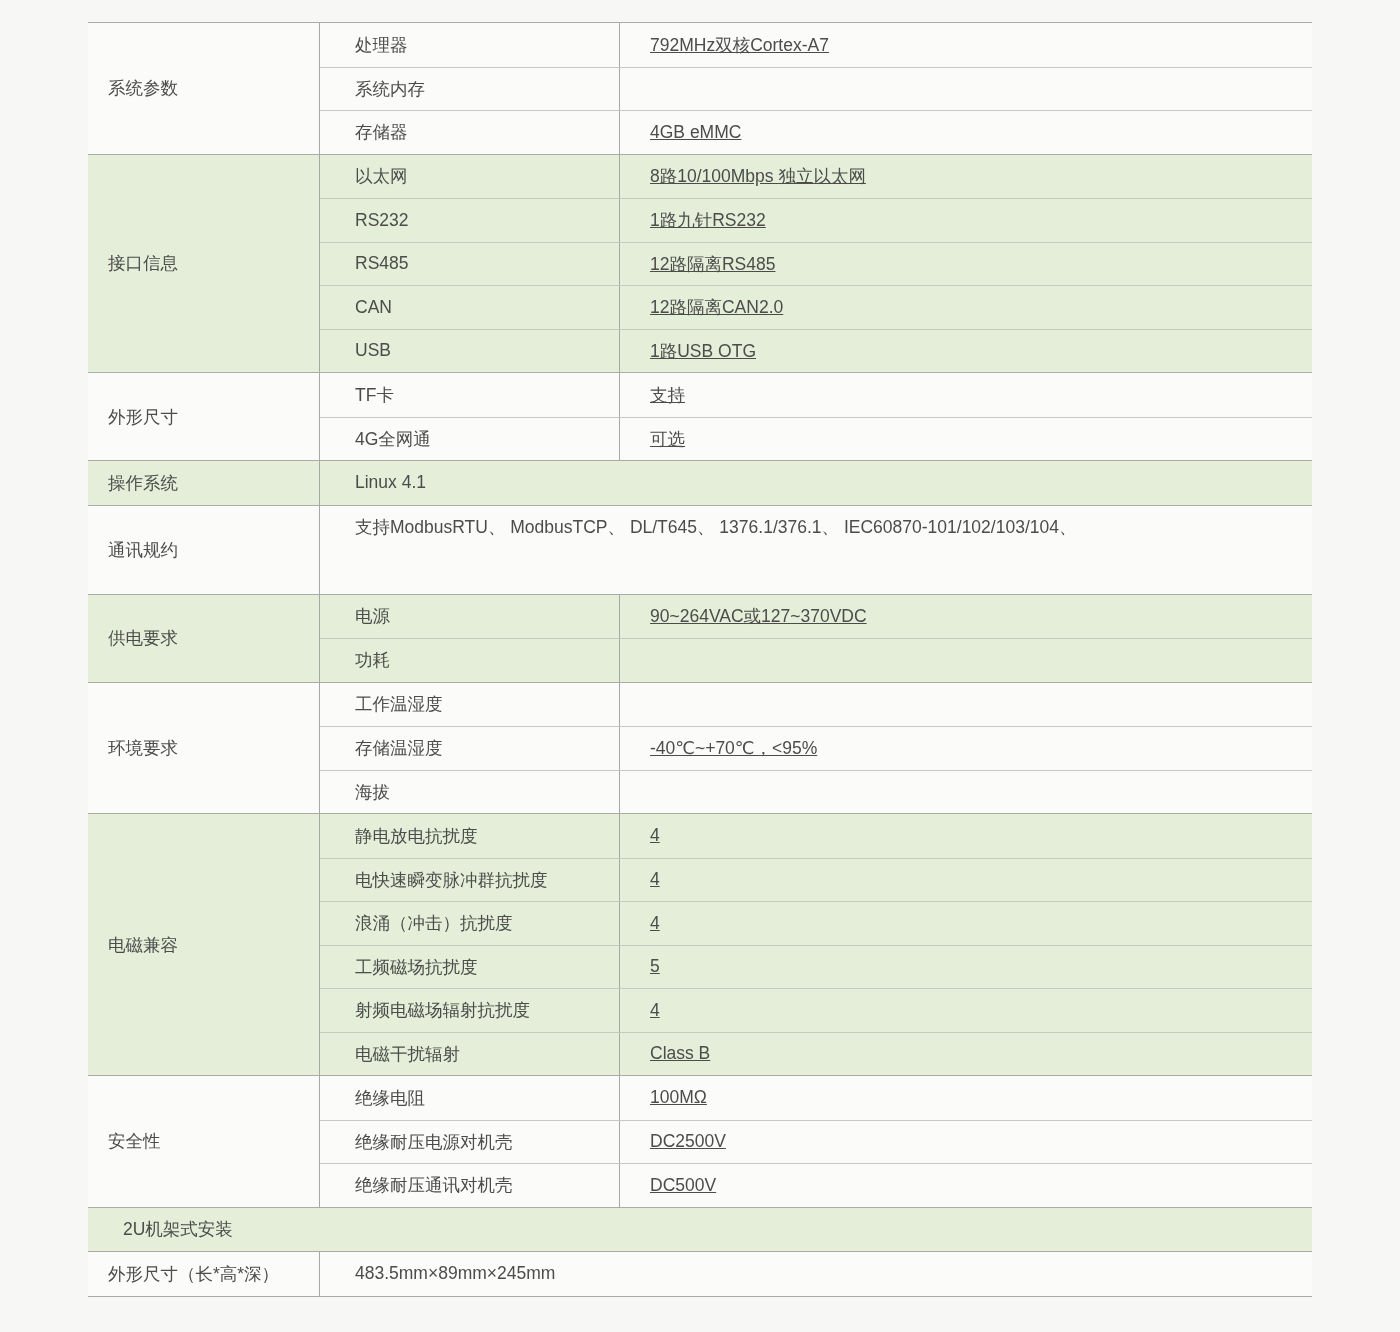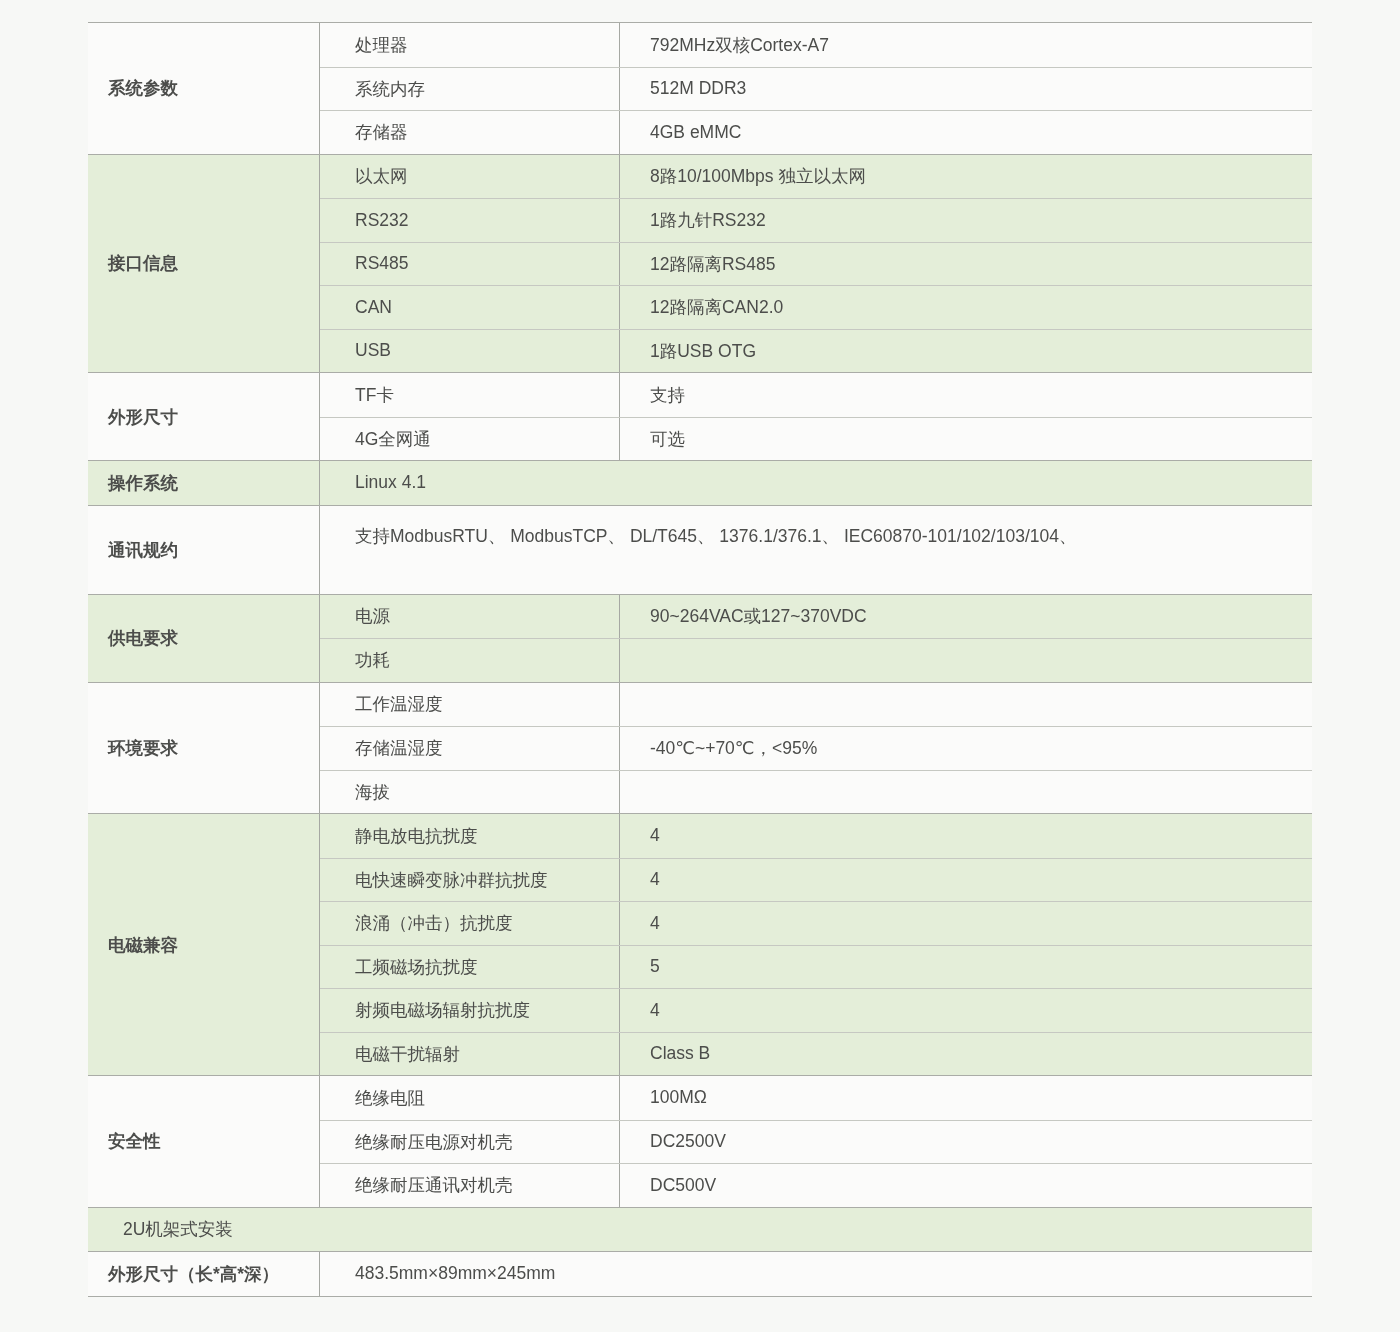--- a/index.html
+++ b/index.html
@@ -35,69 +35,68 @@
     grid-template-columns:232px 1fr;
     border-bottom:1px solid var(--line-section);
   }
   .section.white{background:var(--row-white);}
   .section.green{background:var(--row-green);}
   .label-cell{
     display:flex;
     align-items:center;
     padding-left:20px;
     border-right:1px solid var(--line-divider);
-    font-weight:bold;
   }
   .rows{display:flex;flex-direction:column;}
   .row{
     display:grid;
     grid-template-columns:300px 1fr;
     height:var(--row-h);
   }
   .row + .row{border-top:1px solid var(--line-row);}
   .param{
     display:flex;
     align-items:center;
     padding-left:35px;
     border-right:1px solid var(--line-divider);
   }
   .value{
     display:flex;
     align-items:center;
     padding-left:30px;
+    text-decoration:underline;
   }
   .span-value{
     display:flex;
     align-items:center;
     padding-left:35px;
     height:var(--row-h);
     text-align:right;
   }
   .section.tall .span-value{
     height:var(--tall-h);
     align-items:flex-start;
-    padding-top:17px;
+    padding-top:8px;
     line-height:26px;
   }
 </style>
 </head>
 <body>
 
 <div class="spec-table">
 
   <section class="section white">
     <div class="label-cell">系统参数</div>
     <div class="rows">
       <div class="row">
         <div class="param">处理器</div>
         <div class="value">792MHz双核Cortex-A7</div>
       </div>
       <div class="row">
         <div class="param">系统内存</div>
-        <div class="value">512M DDR3</div>
       </div>
       <div class="row">
         <div class="param">存储器</div>
         <div class="value">4GB eMMC</div>
       </div>
     </div>
   </section>
 
   <section class="section green">
     <div class="label-cell">接口信息</div>

